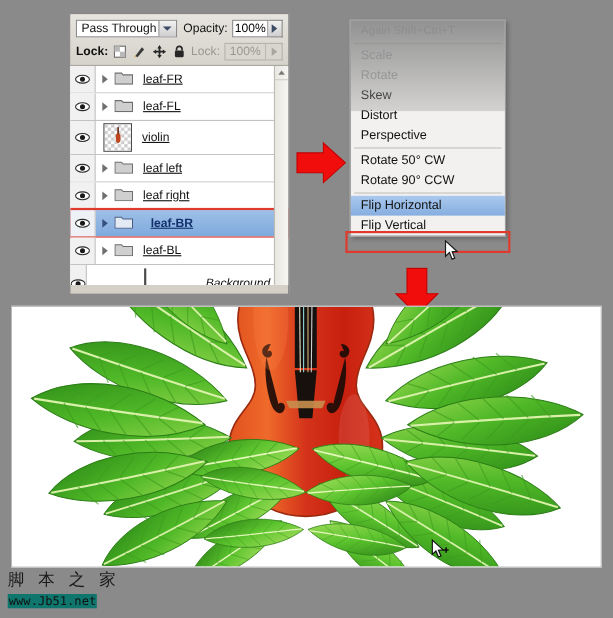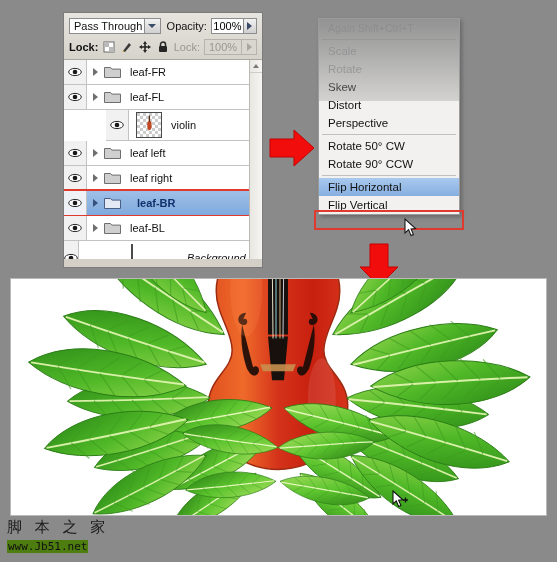--- a/index.html
+++ b/index.html
@@ -79,21 +79,21 @@
   }
   .layer-row.selected .eye-cell{background:#eef2f7;}
   .tri{margin-left:6px;width:0;height:0;border-top:4px solid transparent;border-bottom:4px solid transparent;border-left:5px solid #6f6f6f;}
   .tri.sel{border-left-color:#35507a;}
   .folder{margin-left:6px;}
   .thumb{
     margin-left:4px;width:21px;height:21px;box-sizing:border-box;
     border:1px solid #4a4a4a;background:#fff;
     display:flex;align-items:center;justify-content:center;overflow:hidden;
   }
-  .lname{margin-left:9px;font-size:11px;color:#111;}
+  .lname{margin-left:9px;font-size:11px;color:#111;text-decoration:underline;}
   .lname.sel{font-weight:bold;color:#12306b;margin-left:16px;}
   .lname.bg{font-style:italic;}
   .lockglyph{margin-left:auto;margin-right:7px;}
   .scroll-track{
     position:absolute;right:0;top:0;width:13px;height:100%;
     background:linear-gradient(90deg,#e9e7e2,#f6f5f2);border-left:1px solid #bdbab3;
     box-sizing:border-box;
   }
   .scroll-up{height:12px;display:flex;align-items:center;justify-content:center;border-bottom:1px solid #cfcdc7;}
   .caret-u{width:0;height:0;border-left:3px solid transparent;border-right:3px solid transparent;border-bottom:4px solid #7d7a75;}
@@ -139,21 +139,21 @@
   .artwork{
     position:absolute;left:10px;top:278px;width:537px;height:238px;
     background:#fff;border:1px solid #b9b9b9;box-sizing:border-box;overflow:hidden;
   }
   .art-svg{display:block;width:100%;height:100%;}
 
   
   .watermark{position:absolute;left:7px;top:518px;}
   .wm-cn{font-family:"DejaVu Sans", sans-serif;font-size:15px;letter-spacing:4px;color:#1a1a1a;}
   .wm-url{
-    margin-top:3px;display:inline-block;background:#4d7c0f;color:#111;
+    margin-top:3px;display:inline-block;background:#0f766e;color:#111;
     font-family:"DejaVu Sans Mono", monospace;font-size:11px;letter-spacing:0px;
     padding:0 1px;
   }
 </style>
 </head>
 <body>
 
 <div class="stage">
 
   <div class="layers-panel">
@@ -237,21 +237,21 @@
         </div>
         <i class="tri"></i>
         <span class="folder">
           <svg width="17" height="13" viewBox="0 0 17 13">
               <path d="M0.5 2.5 h6 l1.4 1.6 h8.6 v8.4 h-16 z" fill="#cfcfcf" stroke="#6e6e6e"></path>
             </svg>
         </span>
         <span class="lname">leaf-FL</span>
       </div>
 
-      <div class="layer-row" style="height:31px;margin-left:42px;">
+      <div class="layer-row" style="height:31px;">
         <div class="eye-cell">
           <svg width="14" height="10" viewBox="0 0 14 10">
               <ellipse cx="7" cy="5" rx="6.3" ry="3.6" fill="#fff" stroke="#2b2b2b" stroke-width="1"></ellipse>
               <circle cx="7" cy="5" r="2.3" fill="#1a1a1a"></circle>
             </svg>
         </div>
         <span class="thumb" style="width:26px;height:26px;margin-left:7px;">
           <svg width="24" height="24" viewBox="0 0 24 24">
             <defs>
               <pattern id="ck" width="6" height="6" patternUnits="userSpaceOnUse">

